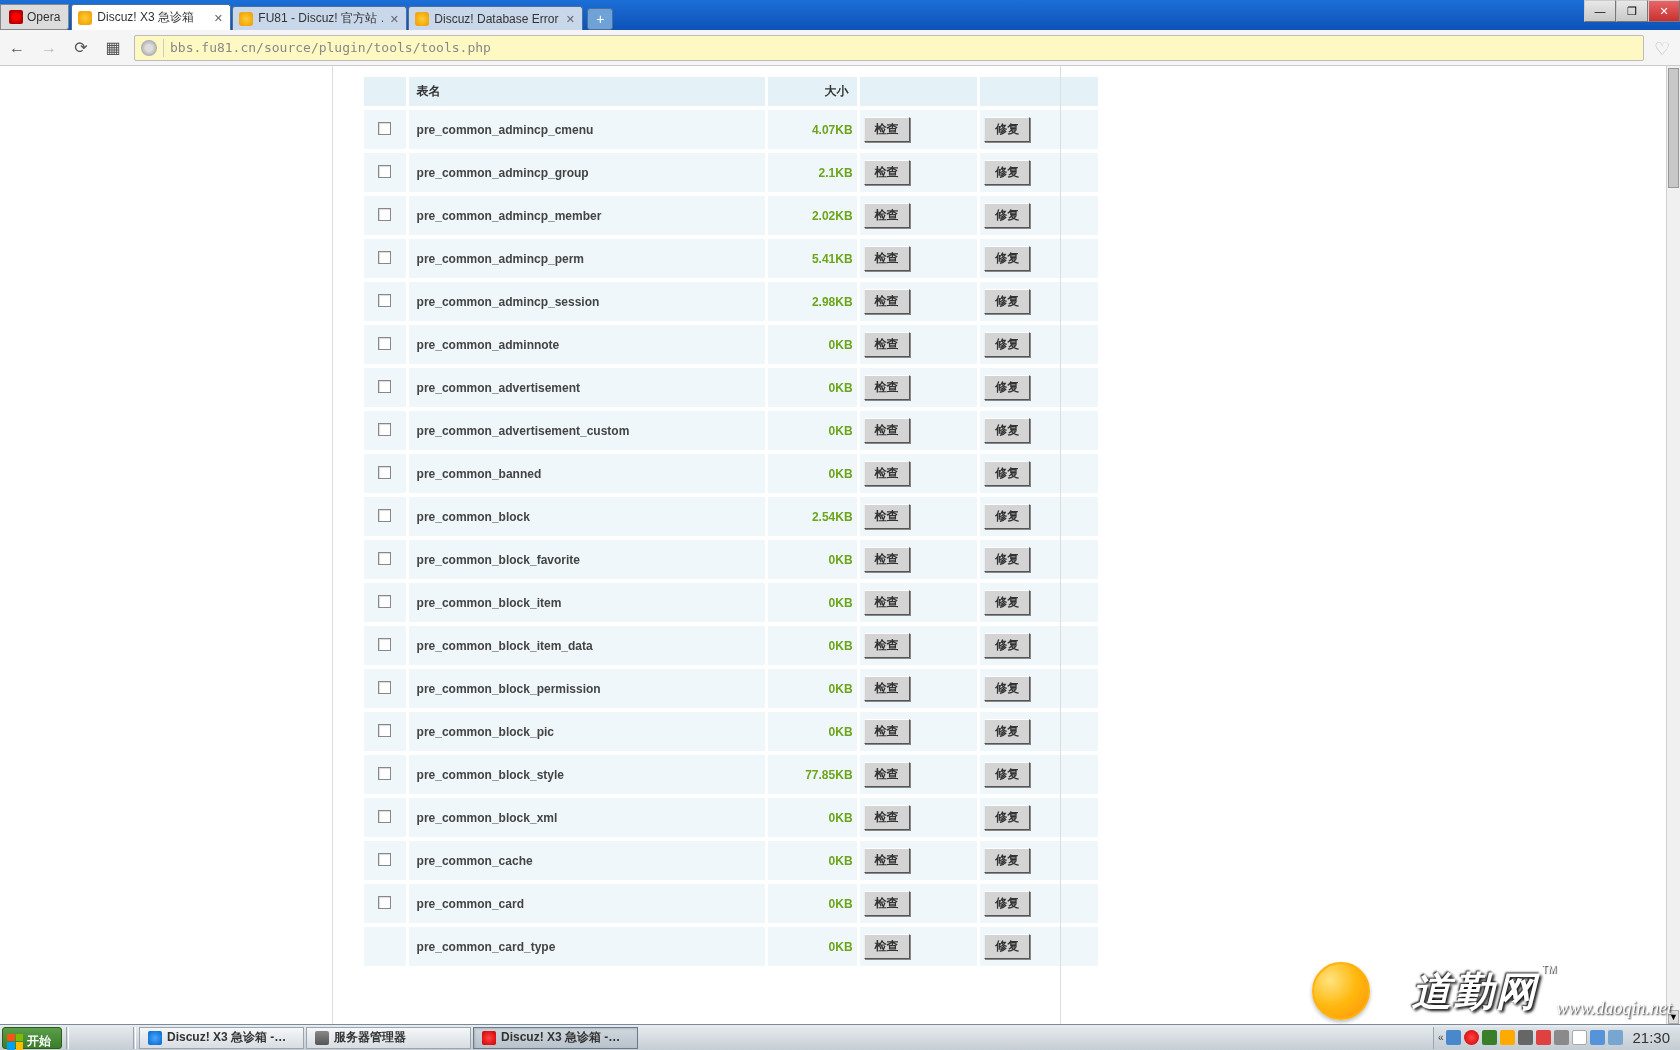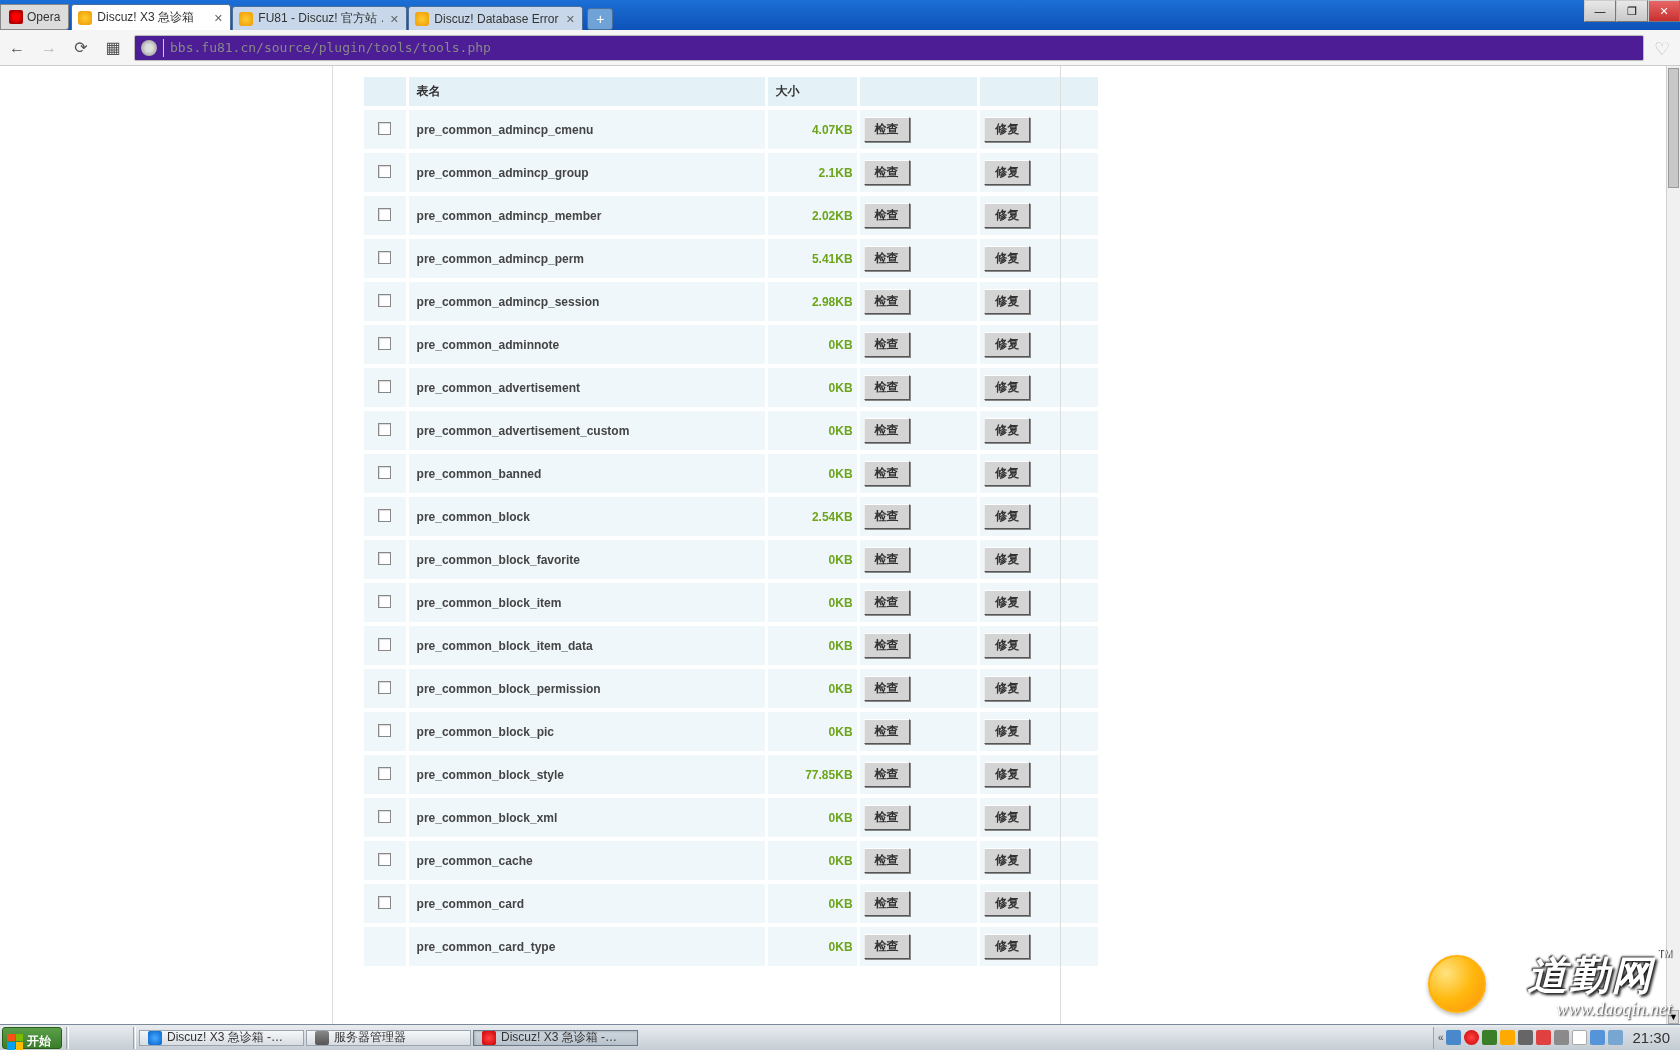--- a/index.html
+++ b/index.html
@@ -18,21 +18,21 @@
 .tab-close{width:12px;height:12px;color:#666;font-size:11px;line-height:12px;text-align:center;flex-shrink:0;}
 .new-tab{width:26px;height:22px;background:#6fa3d8;border:1px solid #4a6f9c;border-radius:3px;margin-left:3px;text-align:center;line-height:20px;color:#fff;font-size:14px;}
 .win-controls{margin-left:auto;display:flex;height:22px;align-self:flex-start;}
 .win-btn{width:32px;height:22px;border:1px outset #ccc;background:linear-gradient(#e8e8e8,#c8c8c8);text-align:center;line-height:20px;font-size:11px;}
 .win-btn.close{background:linear-gradient(#e86666,#c83030);color:#fff;}
 
 
 .urlbar{position:fixed;top:30px;left:0;right:0;height:36px;background:#f5f5f5;border-bottom:1px solid #ccc;display:flex;align-items:center;padding:0 6px;gap:10px;z-index:100;}
 .nav-btn{width:22px;height:22px;display:flex;align-items:center;justify-content:center;color:#555;font-size:16px;}
 .nav-btn.disabled{color:#bbb;}
-.url-field{flex:1;height:26px;border:1px solid #bbb;background:#4c1d95;display:flex;align-items:center;padding:0 6px;border-radius:2px;}
+.url-field{flex:1;height:26px;border:1px solid #bbb;background:#fef9c3;display:flex;align-items:center;padding:0 6px;border-radius:2px;}
 .url-globe{width:16px;height:16px;background:radial-gradient(circle,#ddd 30%,#888);border-radius:50%;margin-right:6px;}
 .url-sep{width:1px;height:18px;background:#ccc;margin-right:6px;}
 .url-text{font-family:"SimSun",monospace;color:#888;font-size:13px;}
 .heart{width:20px;height:20px;color:#bbb;font-size:18px;}
 
 
 .viewport{position:absolute;top:66px;left:0;right:14px;bottom:26px;overflow:hidden;background:#fff;}
 .vscroll{position:absolute;top:66px;right:0;bottom:26px;width:14px;background:#f0f0f0;border-left:1px solid #d0d0d0;}
 .vscroll-thumb{position:absolute;top:2px;left:1px;right:1px;height:120px;background:#c8c8c8;border:1px solid #999;}
 .vscroll-arr{position:absolute;left:1px;right:1px;height:14px;background:#dcdcdc;border:1px solid #aaa;text-align:center;font-size:9px;line-height:12px;}
@@ -42,49 +42,49 @@
 .panel-border-r{position:absolute;right:272px;top:0;bottom:-100px;width:1px;background:#ddd;}
 .content{padding:8px 300px 8px 28px;}
 
 table.dbt{width:740px;border-collapse:separate;border-spacing:3px;}
 table.dbt th{background:#E4F1F7;text-align:left;padding:6px 8px;font-weight:bold;color:#333;height:26px;}
 table.dbt td{background:#F0F7FB;padding:7px 8px;color:#333;height:30px;border-top:1px solid #fff;}
 table.dbt td.chk{width:42px;text-align:center;}
 table.dbt td.nm{width:360px;font-weight:bold;color:#444;}
 table.dbt td.sz{width:90px;text-align:right;color:#6CA519;font-weight:bold;padding-right:4px;}
 table.dbt td.btncell{width:120px;text-align:left;padding-left:4px;}
-table.dbt th.sz{text-align:left;}
+table.dbt th.sz{text-align:right;}
 
 .checkbox-fake{width:13px;height:13px;border:1px solid #888;background:#fff;display:inline-block;box-shadow:inset 1px 1px 1px rgba(0,0,0,0.15);}
 .btn3d{display:inline-block;padding:3px 10px;background:#d4d4d4;border:1px solid #555;border-top-color:#fff;border-left-color:#eee;color:#333;font-weight:bold;font-size:12px;box-shadow:1px 1px 0 #888;}
 
 
 .taskbar{position:fixed;bottom:0;left:0;right:0;height:26px;background:linear-gradient(#e8ecef,#c5cdd4);border-top:1px solid #7a8a9a;display:flex;align-items:center;z-index:100;}
 .start-btn{height:22px;padding:8px 10px 0 4px;margin:0 2px;background:linear-gradient(#5a9e4a,#3a7e2a);border:1px solid #2a5e1a;border-radius:3px;display:flex;align-items:center;gap:4px;color:#fff;font-weight:bold;}
 .start-logo{width:16px;height:16px;display:grid;grid-template-columns:1fr 1fr;grid-template-rows:1fr 1fr;gap:1px;}
 .start-logo span:nth-child(1){background:#f65314;}
 .start-logo span:nth-child(2){background:#7cbb00;}
 .start-logo span:nth-child(3){background:#00a1f1;}
 .start-logo span:nth-child(4){background:#ffbb00;}
 .tb-sep{width:3px;height:22px;border-left:1px solid #9aa5af;border-right:1px solid #fff;margin:0 2px;}
-.tb-item{height:16px;padding:0 8px;margin:0 1px;background:linear-gradient(#f5f7f9,#d8dde2);border:1px solid #9aa5af;display:flex;align-items:center;gap:5px;min-width:165px;font-size:11px;color:#333;}
+.tb-item{height:22px;padding:0 8px;margin:0 1px;background:linear-gradient(#f5f7f9,#d8dde2);border:1px solid #9aa5af;display:flex;align-items:center;gap:5px;min-width:165px;font-size:11px;color:#333;font-weight:bold;}
 .tb-item.active{background:linear-gradient(#d0d8df,#b8c2cb);border-color:#6a7a8a;box-shadow:inset 1px 1px 2px rgba(0,0,0,0.15);}
 .tb-icon{width:14px;height:14px;border-radius:2px;}
 .tb-icon.ie{background:radial-gradient(circle,#4da6ff,#0066cc);}
 .tb-icon.srv{background:linear-gradient(#888,#555);}
 .tb-icon.op{background:radial-gradient(circle,#ff4444,#cc0000);}
 .tray{margin-left:auto;display:flex;align-items:center;height:22px;padding:0 4px;gap:3px;background:linear-gradient(#dde3e8,#c5cdd4);border-left:1px solid #9aa5af;}
 .tray-icon{width:15px;height:15px;border-radius:2px;}
 .clock{padding:0 6px;font-size:15px;color:#333;}
 
 
 .watermark{position:fixed;right:8px;bottom:30px;z-index:90;display:flex;align-items:center;gap:8px;opacity:0.95;}
 .wm-ball{width:58px;height:58px;border-radius:50%;background:radial-gradient(circle at 30% 30%,#ffe27a,#ffb400 50%,#ff8c00);border:2px solid #ffae00;box-shadow:0 2px 4px rgba(0,0,0,0.3);position:relative;}
 .wm-ball::after{content:"";position:absolute;top:6px;left:0;right:0;text-align:center;color:#d94;font-weight:bold;font-size:10px;}
-.wm-text{display:flex;flex-direction:column;margin-left:34px;}
+.wm-text{display:flex;flex-direction:row;margin-left:34px;}
 .wm-big{font-family:"STKaiti","KaiTi",cursive;font-size:40px;font-weight:bold;color:#fff;text-shadow:2px 2px 3px #000,-1px -1px 2px #000;font-style:italic;letter-spacing:2px;}
 .wm-url{font-family:cursive;font-size:18px;color:#fff;text-shadow:1px 1px 2px #000;font-style:italic;margin-top:-4px;align-self:flex-end;}
 .wm-tm{font-size:10px;color:#fff;text-shadow:1px 1px 1px #000;align-self:flex-start;margin-left:4px;}
 </style>
 </head>
 <body>
 
 <div class="titlebar">
   <div class="opera-btn">
     <span class="opera-logo"></span>

